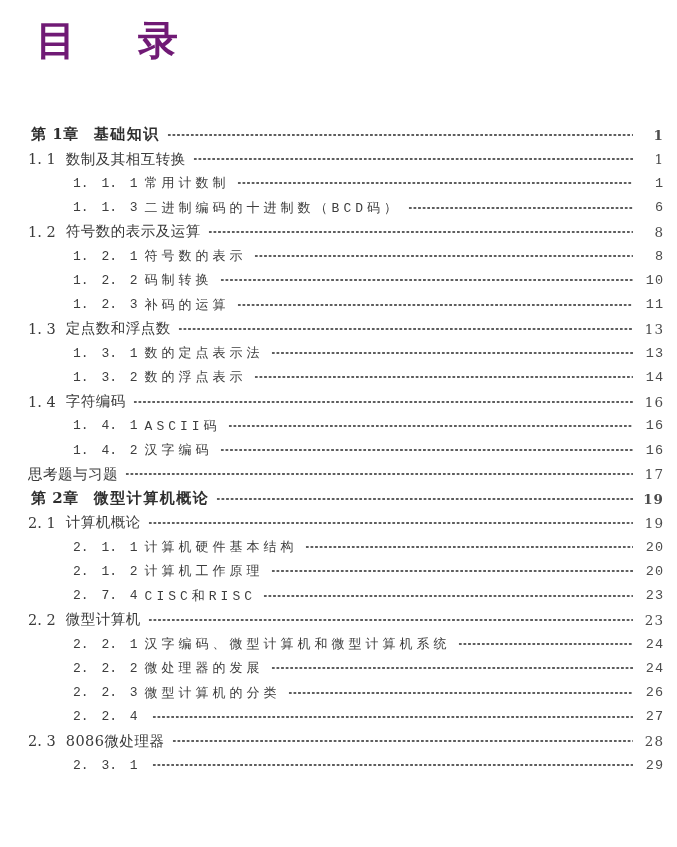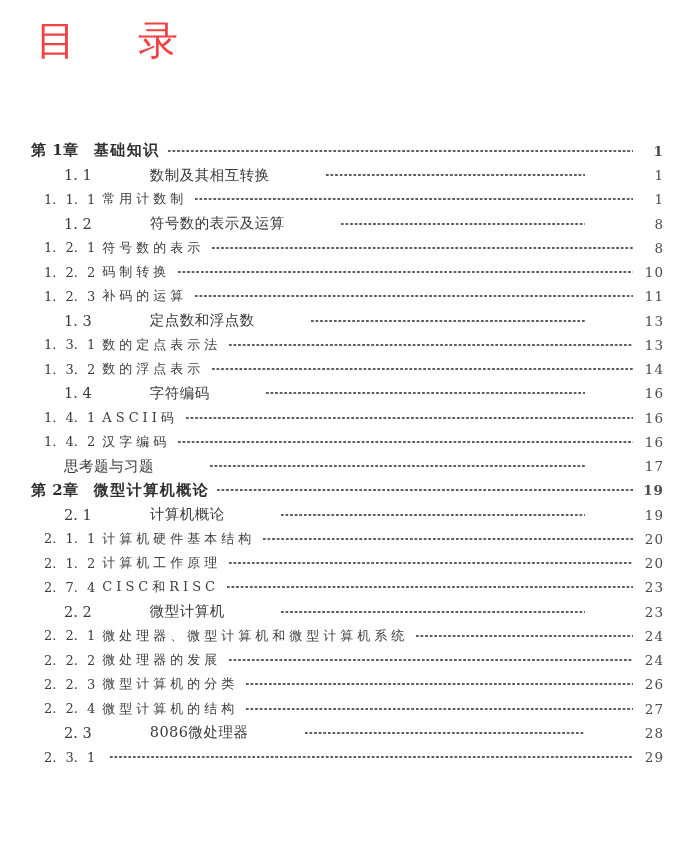--- a/index.html
+++ b/index.html
@@ -8,27 +8,27 @@
     background: #ffffff;
     font-family: "DejaVu Serif", "Liberation Serif", serif;
     color: #3a3a3a;
     overflow: hidden;
     position: relative;
   }
   .doc-title {
     margin: 18px 0 0 36px;
     font-size: 40px;
     line-height: 1.12;
-    font-weight: normal;
-    color: #ef4444;
+    font-weight: bold;
+    color: #701a75;
     letter-spacing: 0;
   }
   .doc-title .t2 { margin-left: 62px; }
 
-  .toc-list { margin-top: 76px; }
+  .toc-list { margin-top: 60px; }
 
   .row {
     display: flex;
     align-items: center;
     height: 24.25px;
     box-sizing: border-box;
     padding-right: 13px;
     white-space: nowrap;
   }
   .row .num   { white-space: pre; flex: 0 0 auto; }
@@ -51,25 +51,25 @@
     text-align: right;
     font-size: 13.5px;
     letter-spacing: 1px;
     color: #4c4c4c;
   }
 
   .row.chapter { padding-left: 31px; font-size: 15px; font-weight: bold; color: #2e2e2e; }
   .row.chapter .num   { letter-spacing: 0.5px; margin-right: 15px; }
   .row.chapter .title { letter-spacing: 1.5px; }
 
-  .row.section { padding-left: 64px; font-size: 14.5px; color: #3a3a3a; gap: 48px; }
+  .row.section { padding-left: 28px; font-size: 14.5px; color: #3a3a3a; }
   .row.section .num   { margin-right: 10px; }
   .row.section .title { letter-spacing: 0.5px; text-align: right; }
 
-  .row.subsection { padding-left: 44px; font-size: 13px; color: #3d3d3d; }
+  .row.subsection { padding-left: 73px; font-size: 13px; color: #3d3d3d; font-family: Liberation Mono, monospace; }
   .row.subsection .num   { margin-right: 7px; word-spacing: 5px; }
   .row.subsection .title { letter-spacing: 4px; text-align: right; }
 </style>
 </head>
 <body>
 
 <h1 class="doc-title"><span class="t1">目</span><span class="t2">录</span></h1>
 
 <div class="toc-list" id="toc-list">
   <div class="row chapter">
@@ -87,20 +87,26 @@
   </div>
 
   <div class="row subsection">
     <span class="num">1. 1. 1</span>
     <span class="title">常用计数制</span>
     <span class="leader"></span>
     <span class="page-num">1</span>
   </div>
 
 
+  <div class="row subsection">
+    <span class="num">1. 1. 3</span>
+    <span class="title">二进制编码的十进制数（BCD码）</span>
+    <span class="leader"></span>
+    <span class="page-num">6</span>
+  </div>
 
   <div class="row section">
     <span class="num">1. 2</span>
     <span class="title">符号数的表示及运算</span>
     <span class="leader"></span>
     <span class="page-num">8</span>
   </div>
 
   <div class="row subsection">
     <span class="num">1. 2. 1</span>
@@ -210,42 +216,41 @@
 
   <div class="row section">
     <span class="num">2. 2</span>
     <span class="title">微型计算机</span>
     <span class="leader"></span>
     <span class="page-num">23</span>
   </div>
 
   <div class="row subsection">
     <span class="num">2. 2. 1</span>
-    <span class="title">微处理器、微型计算机和微型计算机系统</span>
+    <span class="title">汉字编码、微型计算机和微型计算机系统</span>
     <span class="leader"></span>
     <span class="page-num">24</span>
   </div>
 
   <div class="row subsection">
     <span class="num">2. 2. 2</span>
     <span class="title">微处理器的发展</span>
     <span class="leader"></span>
     <span class="page-num">24</span>
   </div>
 
   <div class="row subsection">
     <span class="num">2. 2. 3</span>
     <span class="title">微型计算机的分类</span>
     <span class="leader"></span>
     <span class="page-num">26</span>
   </div>
 
   <div class="row subsection">
     <span class="num">2. 2. 4</span>
-    <span class="title">微型计算机的结构</span>
     <span class="leader"></span>
     <span class="page-num">27</span>
   </div>
 
   <div class="row section">
     <span class="num">2. 3</span>
     <span class="title">8086微处理器</span>
     <span class="leader"></span>
     <span class="page-num">28</span>
   </div>

